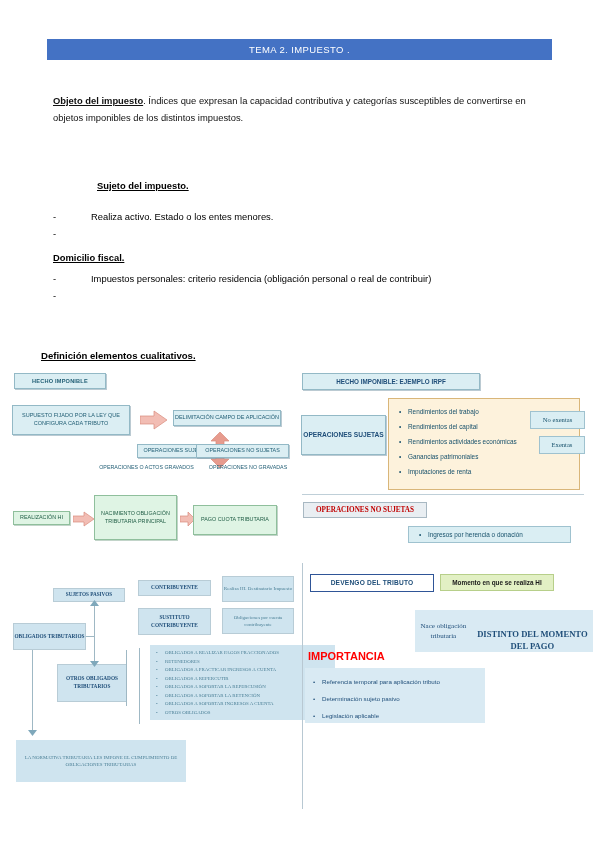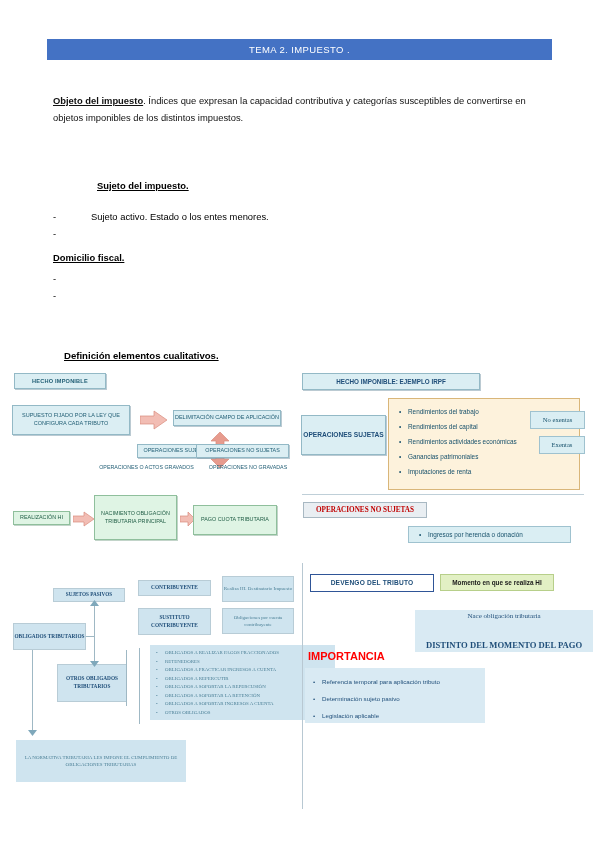--- a/index.html
+++ b/index.html
@@ -64,21 +64,21 @@
     position: absolute;
     font-size: 9.4px;
     line-height: 17px;
   }
   .bullets .row { display: flex; }
   .bullets .dash { width: 38px; flex: 0 0 38px; }
 
   
   .diagram-title {
     position: absolute;
-    left: 64px; top: 350px;
+    left: 41px; top: 350px;
     font-size: 9.6px;
     font-weight: bold;
     text-decoration: underline;
   }
   .box {
     position: absolute;
     box-sizing: border-box;
     display: flex;
     align-items: center;
     justify-content: center;
@@ -173,32 +173,33 @@
   <div class="para" style="left:53px; top:93px; width:480px;">
     <span class="lead">Objeto del impuesto</span><span>. Índices que expresan la capacidad contributiva y categorías susceptibles de convertirse en objetos imponibles de los distintos impuestos.</span>
   </div>
 
 
   <div class="sub" style="left:53px; top:180px;margin-left:44px;">Sujeto del impuesto.</div>
 
   <div class="bullets" style="left:53px; top:208px; width:480px;">
     <div class="row">
       <span class="dash">-</span>
-      <span>Sujeto activo. Estado o los entes menores.</span>
+      <span>Realiza activo. Estado o los entes menores.</span>
     </div>
     <div class="row">
       <span class="dash">-</span>
     </div>
   </div>
 
   <div class="sub" style="left:53px; top:252px;">Domicilio fiscal.</div>
 
   <div class="bullets" style="left:53px; top:270px; width:490px;">
     <div class="row">
       <span class="dash">-</span>
+      <span>Impuestos personales: criterio residencia (obligación personal o real de contribuir)</span>
     </div>
     <div class="row">
       <span class="dash">-</span>
     </div>
   </div>
 
 
   <div class="diagram-title">Definición elementos cualitativos.</div>
 
   <div class="box bx-blue" style="left:14px; top:373px; width:92px; height:16px; font-size:5.6px; font-weight:bold; letter-spacing:.2px;">
@@ -395,21 +396,21 @@
   <div class="vline" style="left:302px; top:563px; height:246px; background:#b8c8d2;"></div>
 
   <div class="box bx-white" style="left:310px; top:574px; width:124px; height:18px; font-size:6.6px; font-weight:bold; letter-spacing:.2px;">
     <span>DEVENGO DEL TRIBUTO</span>
   </div>
 
   <div class="box bx-yellowgreen" style="left:440px; top:574px; width:114px; height:17px; font-size:6.4px; font-weight:bold;">
     <span>Momento en que se realiza HI</span>
   </div>
 
-  <div class="box bx-softblue" style="left:415px; top:610px; width:178px; height:42px; font-size:7px; flex-direction:column; font-family:'Liberation Serif',serif; color:#1f4e79;">
+  <div class="box bx-softblue" style="left:415px; top:610px; width:178px; height:42px; font-size:7px; flex-direction:row; font-family:'Liberation Serif',serif; color:#1f4e79;">
     <span style="font-weight:normal;">Nace obligación tributaria</span>
     <span style="font-weight:bold; font-size:8.6px; margin-top:18px;">DISTINTO DEL MOMENTO DEL PAGO</span>
   </div>
 
   <div class="imp-title" style="left:308px; top:650px;">IMPORTANCIA</div>
 
   <div class="ul-list bx-softblue" style="left:305px; top:668px; width:180px; height:55px; font-size:6.2px; line-height:17px; color:#1f4e79; padding:5px 5px 5px 8px;">
     <div class="li">
       <span class="bul">•</span>
       <span>Referencia temporal para aplicación tributo</span>

